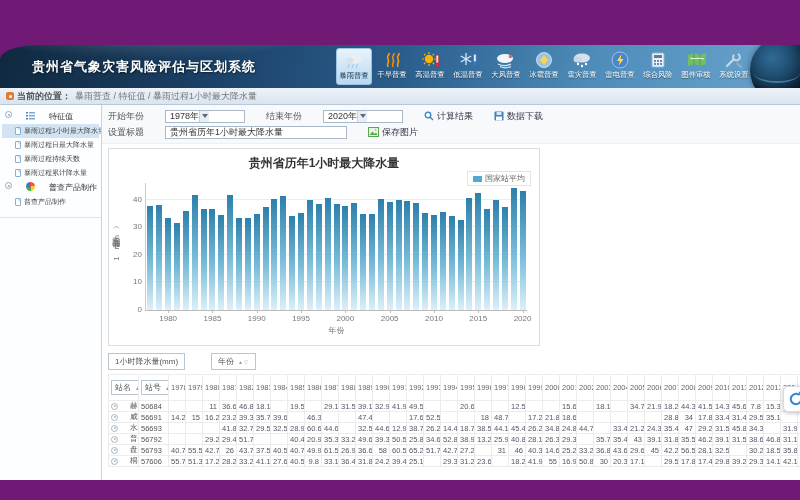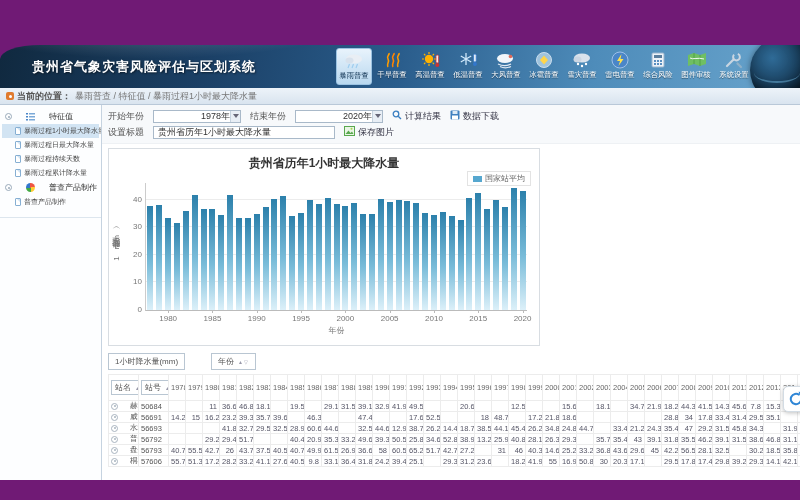--- a/index.html
+++ b/index.html
@@ -27,44 +27,44 @@
 .user-area{margin-left:auto;display:flex;align-items:center;gap:6px}
 .login-label{color:#445;white-space:nowrap}
 .logout-btn{display:flex;align-items:center;gap:3px;background:linear-gradient(#ee5a47,#cf3a28);border:1px solid #b22f1e;border-radius:2px;color:#fff;font-size:9px;padding:1px 7px;cursor:pointer;white-space:nowrap}
 
 .body-row{display:flex;height:375px}
 .sidebar{width:102px;background:#fdfeff;border-right:1px solid #c6d3e0;overflow:hidden}
 .sb-header{display:flex;align-items:center;gap:4px;padding:5px 7px;border-bottom:1px solid #e2eaf2;color:#2f74a8;font-size:11px;font-weight:bold}
 .sb-sq{width:9px;height:9px;border:1px solid #5b8fc0;position:relative}
 .sb-sq::after{content:"";position:absolute;left:2px;top:2px;width:3px;height:3px;background:#5b8fc0}
 .sb-tree{padding:4px 2px 8px 2px;border-bottom:1px solid #dde6ee}
-.sb-group{display:flex;align-items:center;gap:14px;padding:2px 3px;font-size:8px;color:#333;cursor:pointer;white-space:nowrap}
+.sb-group{display:flex;gap:14px;padding:2px 3px;font-size:8px;color:#333;cursor:pointer;white-space:nowrap}
 .toggle-icon{width:7px;height:7px;border:1px solid #9aaaba;border-radius:50%;position:relative;flex:none}
 .toggle-icon::after{content:"";position:absolute;left:1.5px;top:1.5px;width:2px;height:2px;background:#9aaaba;border-radius:50%}
 .list-icon{width:9px;height:9px;flex:none;background:
  linear-gradient(#4a86c8,#4a86c8) 0 1px/2px 1.5px no-repeat,
  linear-gradient(#4a86c8,#4a86c8) 0 4px/2px 1.5px no-repeat,
  linear-gradient(#4a86c8,#4a86c8) 0 7px/2px 1.5px no-repeat,
  linear-gradient(#7aa9d8,#7aa9d8) 3px 1px/6px 1.5px no-repeat,
  linear-gradient(#7aa9d8,#7aa9d8) 3px 4px/6px 1.5px no-repeat,
  linear-gradient(#7aa9d8,#7aa9d8) 3px 7px/6px 1.5px no-repeat}
 .palette-icon{width:9px;height:9px;border-radius:50%;flex:none;background:conic-gradient(#e54 0 25%,#fc3 0 50%,#4a4 0 75%,#37c 0 100%)}
 .sb-child{display:flex;align-items:center;gap:3px;padding:2px 2px 2px 13px;font-size:7px;color:#444;cursor:pointer;white-space:nowrap}
 .sb-child.active{background:#d2e4f3}
 .doc-icon{width:6px;height:8px;background:#fff;border:1px solid #86afd3;border-radius:1px;flex:none;position:relative}
 .doc-icon::after{content:"";position:absolute;right:0;top:0;border-style:solid;border-width:0 3px 3px 0;border-color:transparent #cfe2f2 transparent transparent}
 
 .main{flex:1;position:relative;background:#fff;overflow:hidden}
 .form-area{background:#f7f9fb;padding:3px 6px 3px 6px;border-bottom:1px solid #eef1f4}
-.frow{display:flex;align-items:center;gap:9px;height:16px;font-size:9px;color:#555;white-space:nowrap}
-.sel{width:88px;height:13px;border:1px solid #a9b9c9;background:#fff;display:flex;align-items:center;justify-content:flex-end;padding-left:4px;font-size:9px;color:#333;cursor:pointer}
+.frow{display:flex;align-items:center;gap:21px;height:16px;font-size:9px;color:#555;white-space:nowrap}
+.sel{width:80px;height:13px;border:1px solid #a9b9c9;background:#fff;display:flex;align-items:center;justify-content:flex-start;padding-left:4px;font-size:9px;color:#333;cursor:pointer}
 .sel-arr{width:10px;height:11px;background:#e8eef5;border-left:1px solid #c5d2de;display:flex;align-items:center;justify-content:center}
 .sel-arr::after{content:"";border-left:3px solid transparent;border-right:3px solid transparent;border-top:4px solid #667}
 .hint{color:#e8432e}
-.toollink{display:flex;align-items:center;gap:3px;color:#334;cursor:pointer}
+.toollink{display:flex;align-items:flex-end;gap:3px;color:#334;cursor:pointer}
 .inp{width:182px;height:13px;border:1px solid #a9b9c9;background:#fff;font-size:9px;color:#333;padding:0 4px;display:flex;align-items:center;white-space:nowrap;overflow:hidden}
 
 .chart-panel{position:relative;margin:4px 0 0 6px;width:432px;height:198px;border:1px solid #d8dde2;background:#fff}
 .c-title{text-align:center;font-size:12px;font-weight:bold;color:#333;margin-top:6px}
 .legend{position:absolute;right:8px;top:22px;border:1px solid #e3e3e3;background:#fff;padding:1px 5px;display:flex;align-items:center;gap:3px;font-size:8px;color:#666;cursor:pointer}
 .lg-sq{width:9px;height:6px;background:#56a7cf}
 .plot{position:absolute;left:36px;right:12px;top:34px;bottom:34px;border-left:1px solid #ccc;border-bottom:1px solid #bbb}
 .gridline{position:absolute;left:0;right:0;height:1px;background:#ececec}
 .bar{position:absolute;bottom:0;width:6px;margin-left:-3px;background:linear-gradient(180deg,#2c80ab 0%,#79bcd9 55%,#dcf0f9 100%)}
 .ytick{position:absolute;left:-24px;width:20px;text-align:right;font-size:8px;color:#777}

